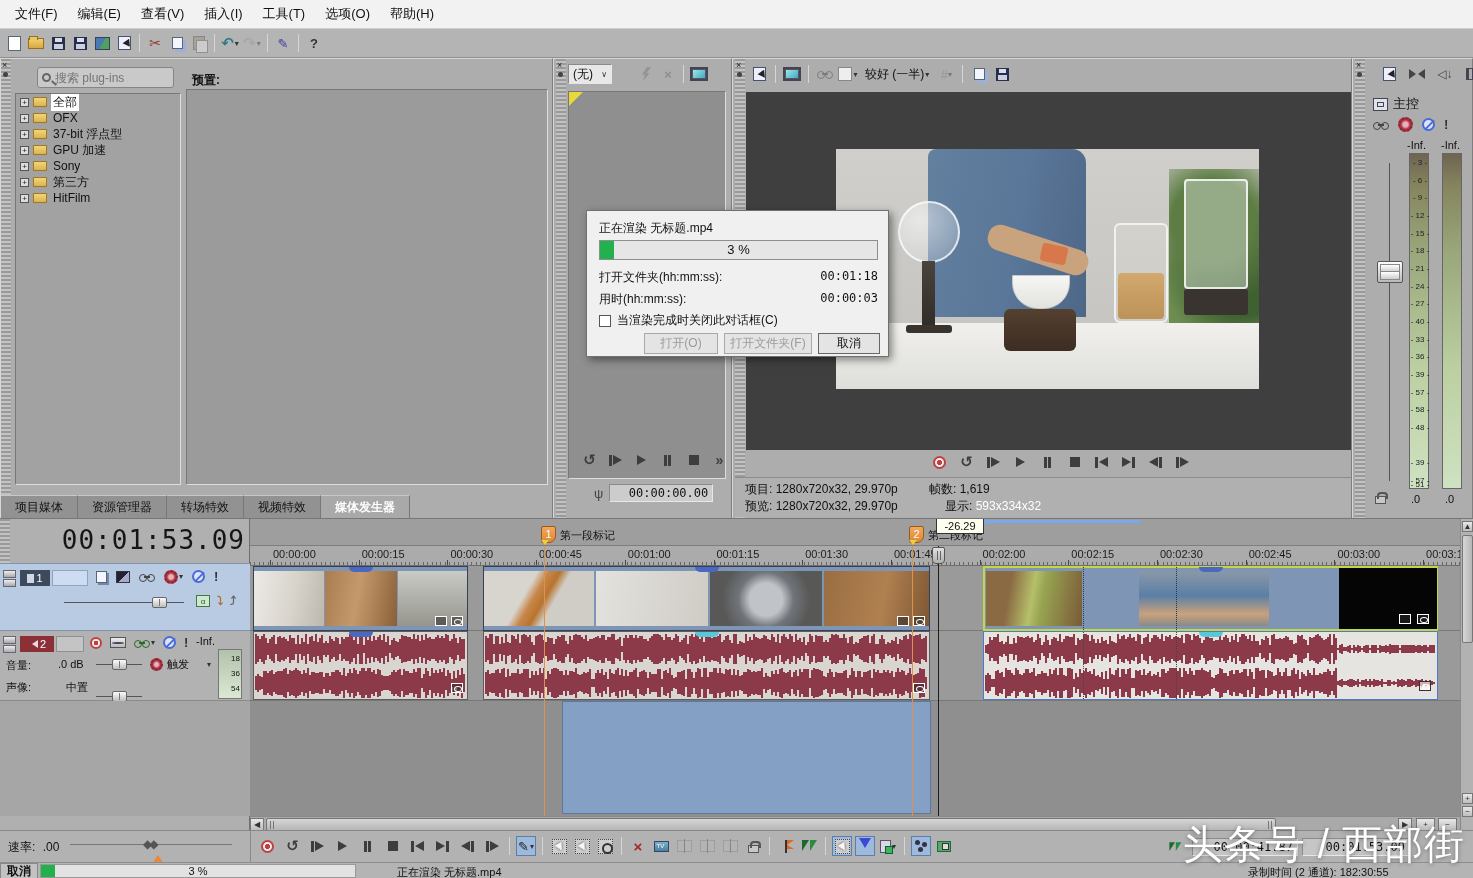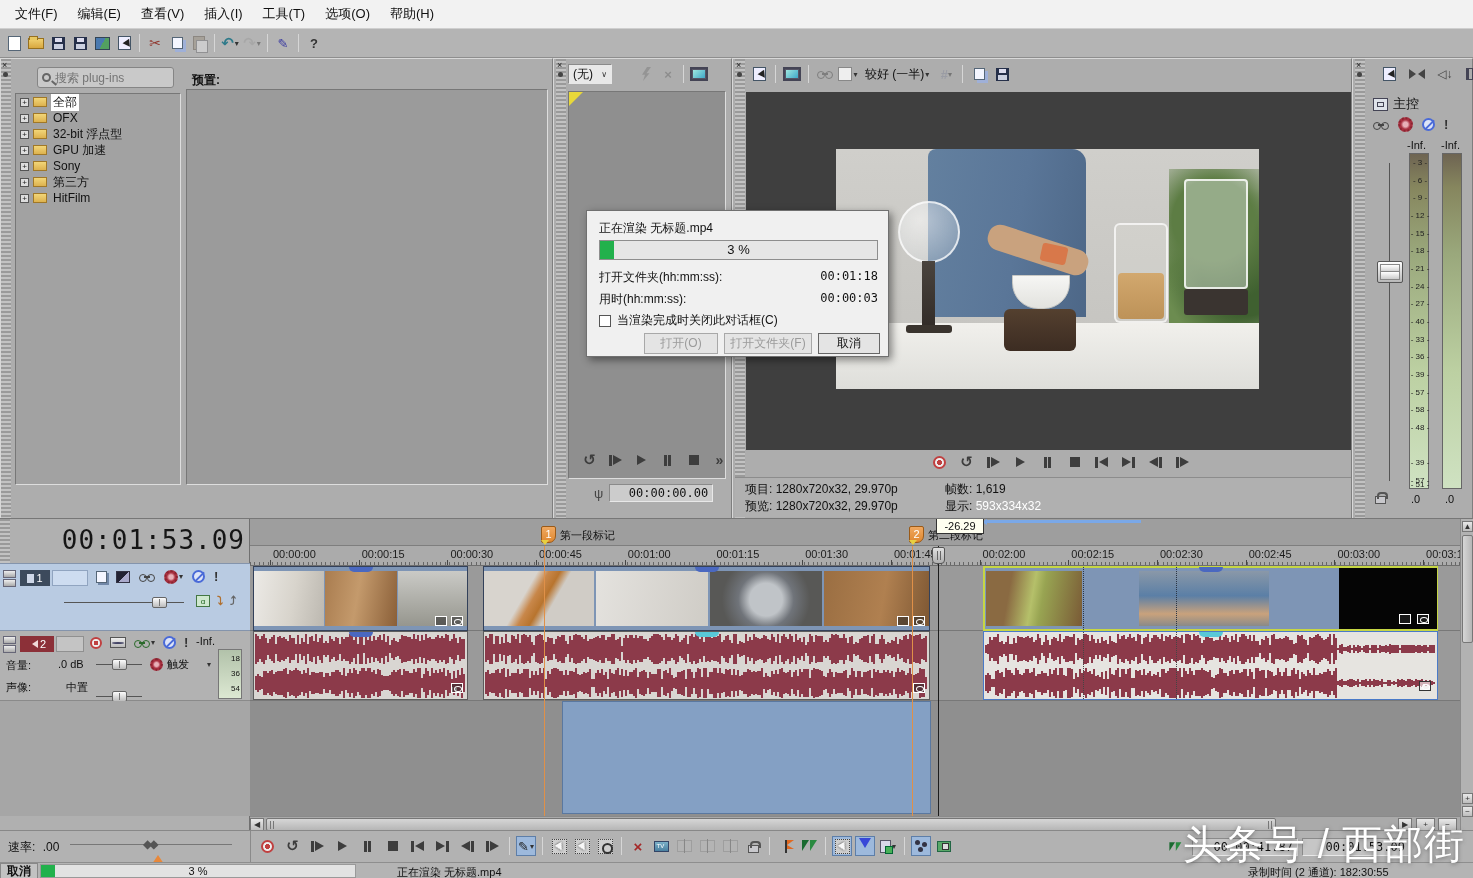--- a/index.html
+++ b/index.html
@@ -226,21 +226,21 @@
           <span class="lbl">全部</span>
         </div>
         <div class="tree-item">
           <span class="exp">+</span>
           <span class="foldr"></span>
           <span class="lbl">OFX</span>
         </div>
         <div class="tree-item">
           <span class="exp">+</span>
           <span class="foldr"></span>
-          <span class="lbl">32-bit 浮点型</span>
+          <span class="lbl">37-bit 浮点型</span>
         </div>
         <div class="tree-item">
           <span class="exp">+</span>
           <span class="foldr"></span>
           <span class="lbl">GPU 加速</span>
         </div>
         <div class="tree-item">
           <span class="exp">+</span>
           <span class="foldr"></span>
           <span class="lbl">Sony</span>
@@ -250,20 +250,27 @@
           <span class="foldr"></span>
           <span class="lbl">第三方</span>
         </div>
         <div class="tree-item">
           <span class="exp">+</span>
           <span class="foldr"></span>
           <span class="lbl">HitFilm</span>
         </div>
       </div>
     <div class="abs well" style="left:185px;top:30px;width:362px;height:396px;background:#9b9b9b"></div>
+    <div class="tabs" id="tabs">
+        <span class="tab">项目媒体</span>
+        <span class="tab">资源管理器</span>
+        <span class="tab">转场特效</span>
+        <span class="tab">视频特效</span>
+        <span class="tab active">媒体发生器</span>
+      </div>
   </div>
 
   <div class="abs pane" style="left:553px;top:0;width:179px;height:460px">
     <div class="abs grip" style="left:2px;top:0;height:460px">
         <span class="x">×</span>
         <span class="pin"></span>
       </div>
     <div class="abs" style="left:14px;top:5px;display:flex;align-items:center;gap:2px">
       <span class="field" style="width:44px;height:20px;background:#e8e8e8;text-align:left;display:inline-flex;align-items:center;justify-content:space-between">
           <i style="font-style:normal">(无)</i>
@@ -406,21 +413,21 @@
           <span class="vb"></span>
         </span>
         <span class="tp">
           <span class="vb"></span>
           <span class="tri"></span>
         </span>
       </div>
     <div class="abs" style="left:2px;top:418px;width:616px;height:40px;background:#b0b0b0;border-top:1px solid #8c8c8c;font-size:12px">
       <div class="abs" style="left:10px;top:3px"><span>项目:</span> <span>1280x720x32, 29.970p</span></div>
       <div class="abs" style="left:10px;top:20px"><span>预览:</span> <span>1280x720x32, 29.970p</span></div>
-      <div class="abs" style="left:210px;top:3px"><span>帧数:</span> <span>1,619</span></div>
+      <div class="abs" style="left:194px;top:3px"><span>帧数:</span> <span>1,619</span></div>
       <div class="abs" style="left:210px;top:20px"><span>显示:</span> <span style="color:#fff">593x334x32</span></div>
     </div>
   </div>
 
   <div class="abs pane" style="left:1352px;top:0;width:121px;height:460px">
     <div class="abs grip" style="left:2px;top:0;height:460px">
         <span class="x">×</span>
         <span class="pin"></span>
       </div>
     <div class="abs" style="left:26px;top:5px;display:flex;gap:8px" id="mixtb">

